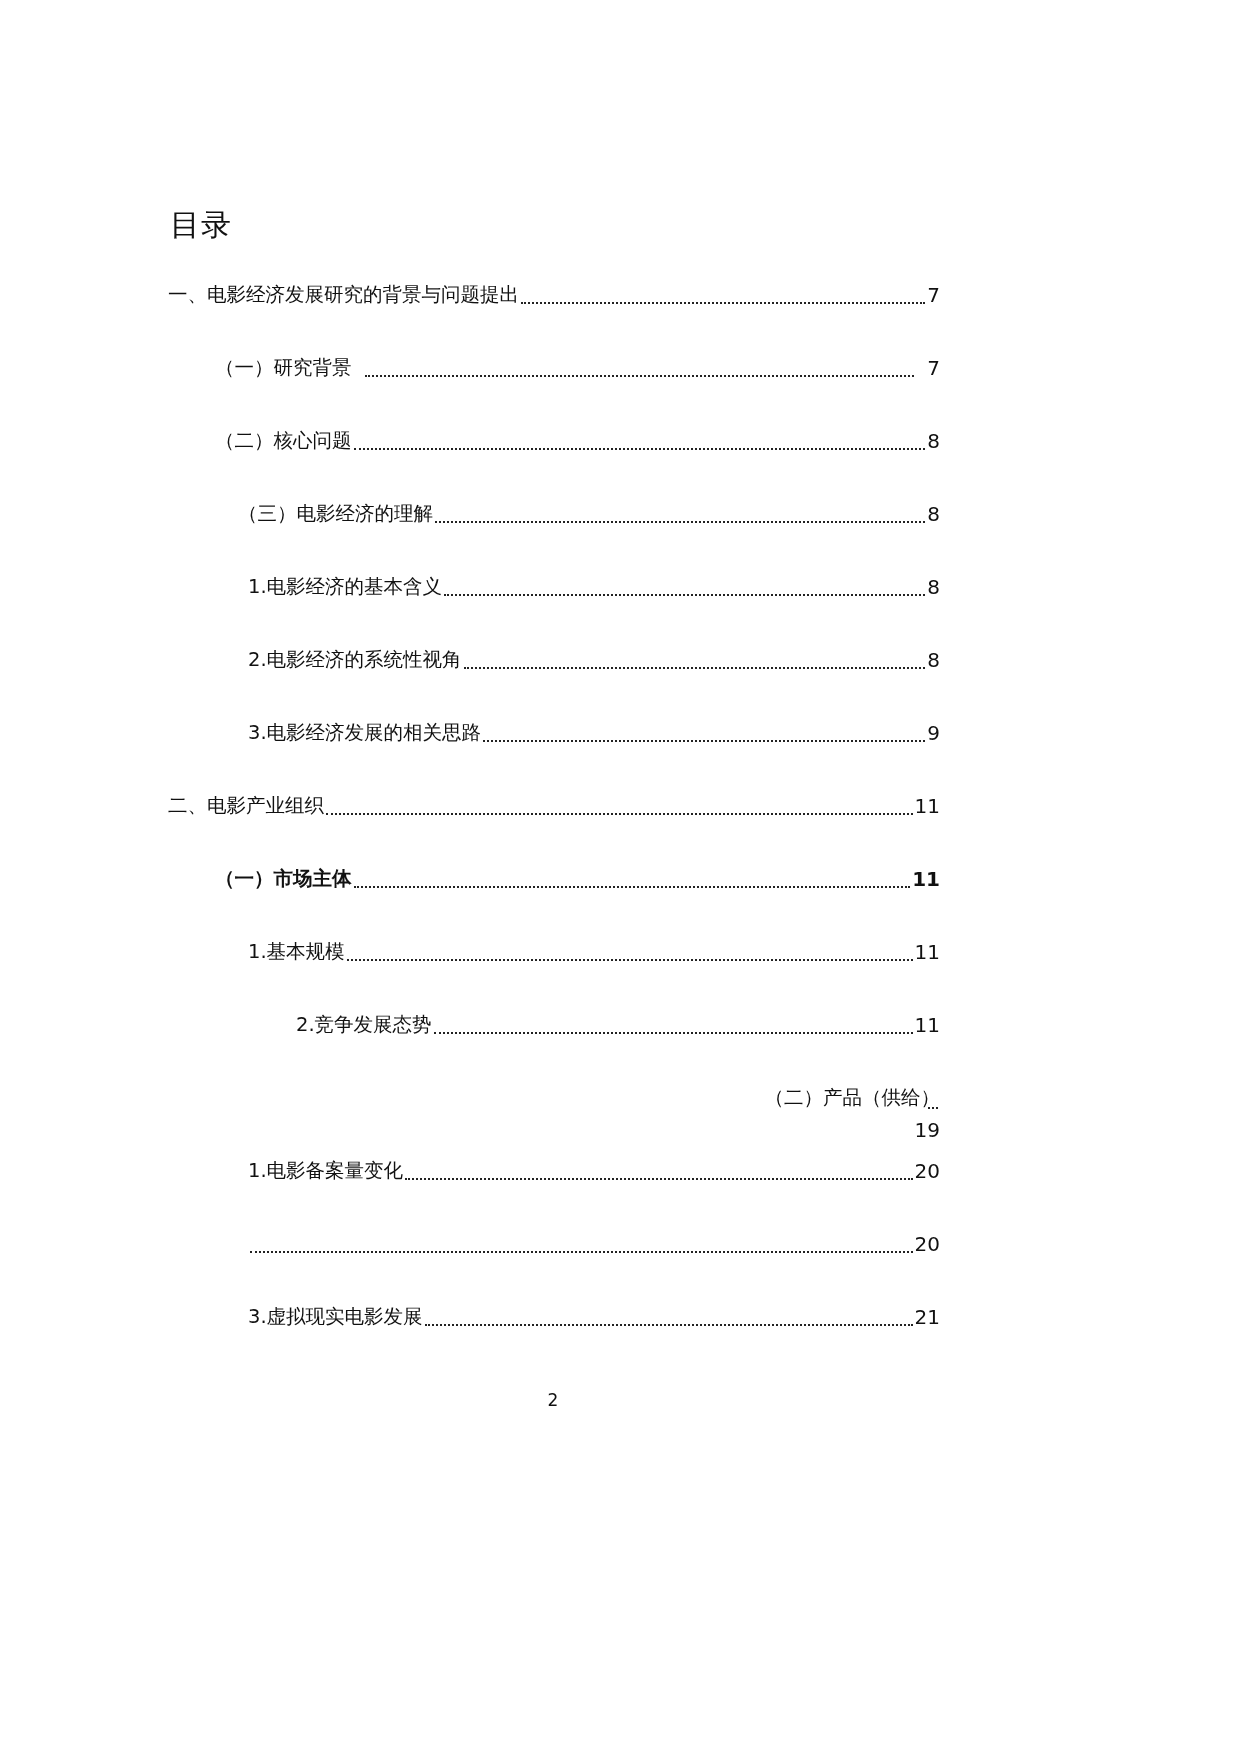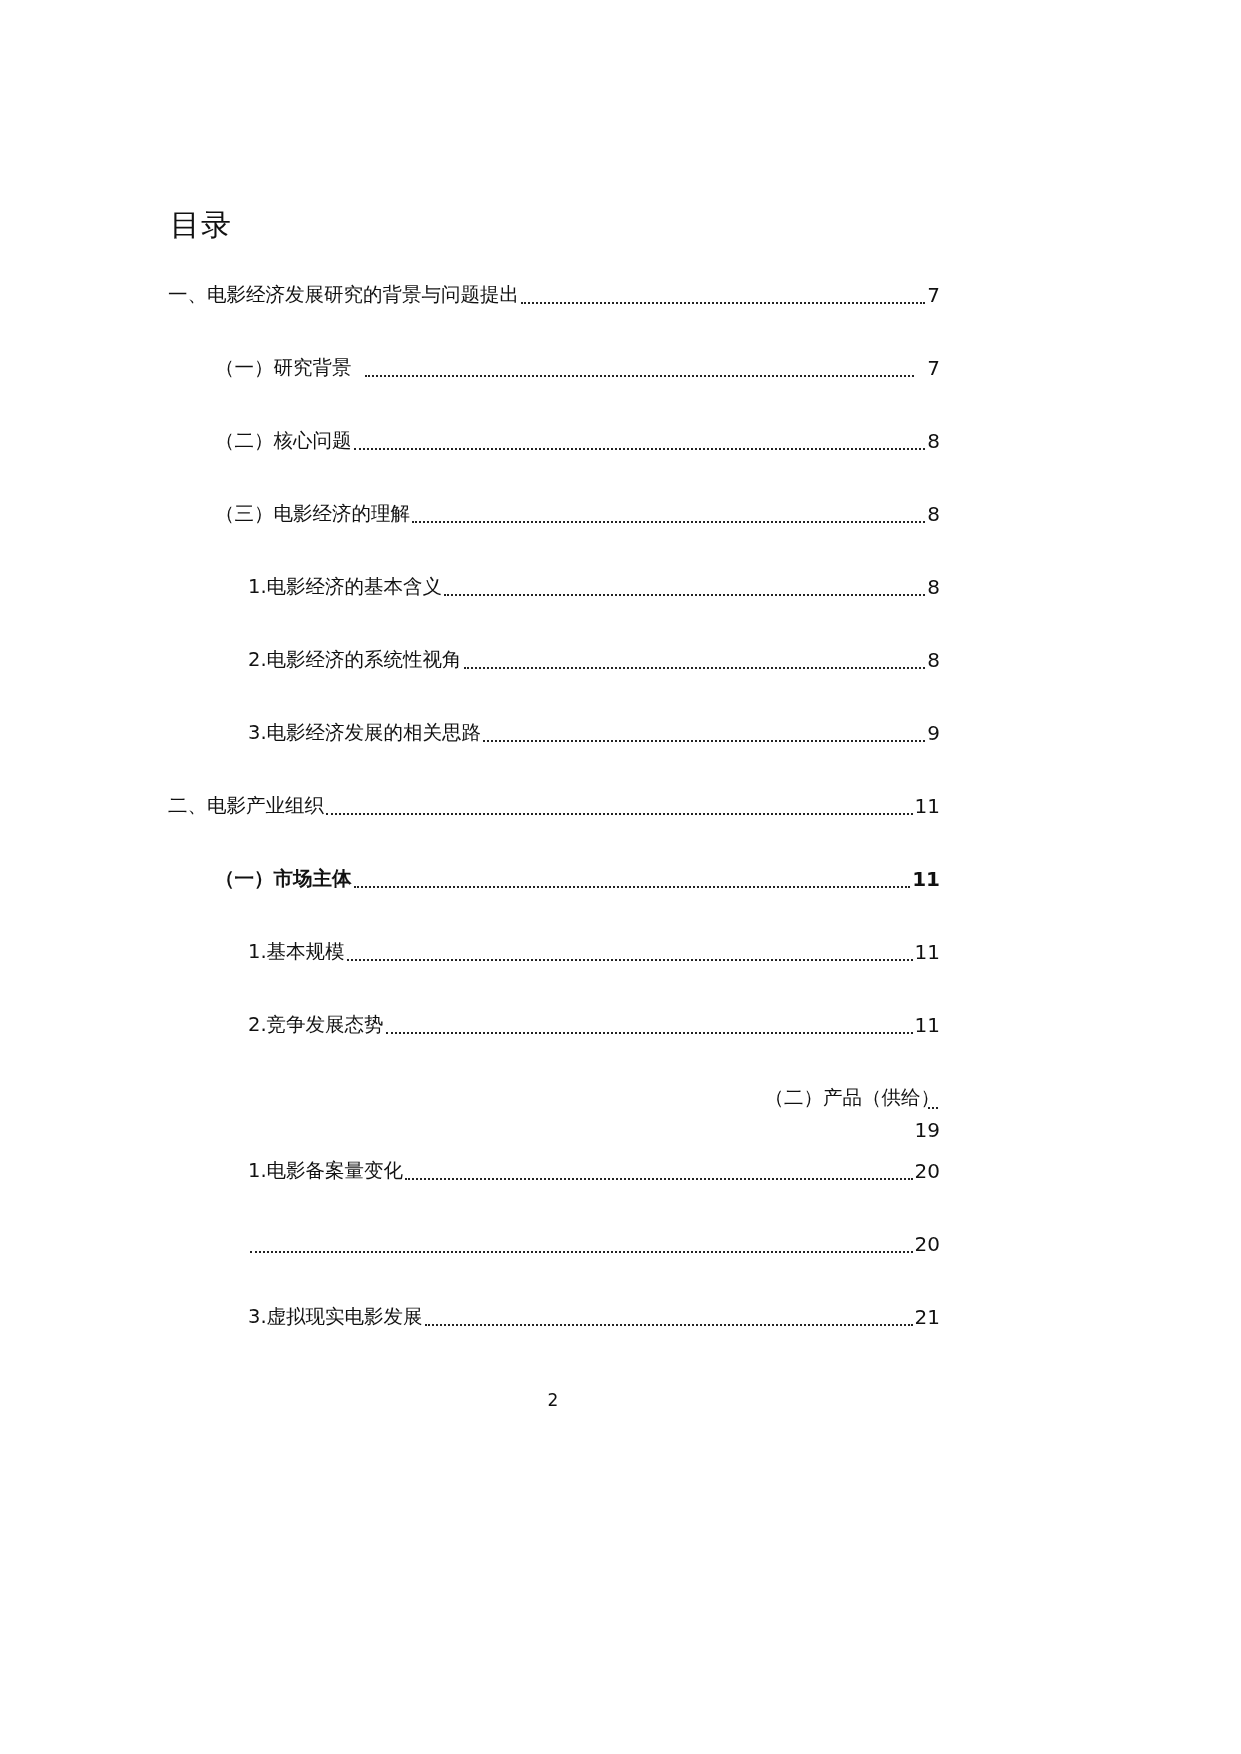--- a/index.html
+++ b/index.html
@@ -105,21 +105,21 @@
       <span class="toc-leader"></span>
       <span class="toc-page">7</span>
     </div>
 
     <div class="toc-entry level-2" style="top:426px;">
       <span class="toc-label">（二）核心问题</span>
       <span class="toc-leader"></span>
       <span class="toc-page">8</span>
     </div>
 
-    <div class="toc-entry level-2" style="top:499px;">
+    <div class="toc-entry level-2" style="top:499px;margin-left:23px;">
       <span class="toc-label">（三）电影经济的理解</span>
       <span class="toc-leader"></span>
       <span class="toc-page">8</span>
     </div>
 
     <div class="toc-entry level-3" style="top:572px;">
       <span class="toc-label">1.电影经济的基本含义</span>
       <span class="toc-leader"></span>
       <span class="toc-page">8</span>
     </div>
@@ -147,21 +147,21 @@
       <span class="toc-leader"></span>
       <span class="toc-page">11</span>
     </div>
 
     <div class="toc-entry level-3" style="top:937px;">
       <span class="toc-label">1.基本规模</span>
       <span class="toc-leader"></span>
       <span class="toc-page">11</span>
     </div>
 
-    <div class="toc-entry level-3" style="top:1010px;">
+    <div class="toc-entry level-3" style="top:1010px;margin-left:48px;">
       <span class="toc-label">2.竞争发展态势</span>
       <span class="toc-leader"></span>
       <span class="toc-page">11</span>
     </div>
 
     <div class="toc-entry level-2" style="top:1083px;flex-direction:column;">
       <span class="toc-label">（二）产品（供给）</span>
       <span class="toc-leader"></span>
       <span class="toc-page">19</span>
     </div>

